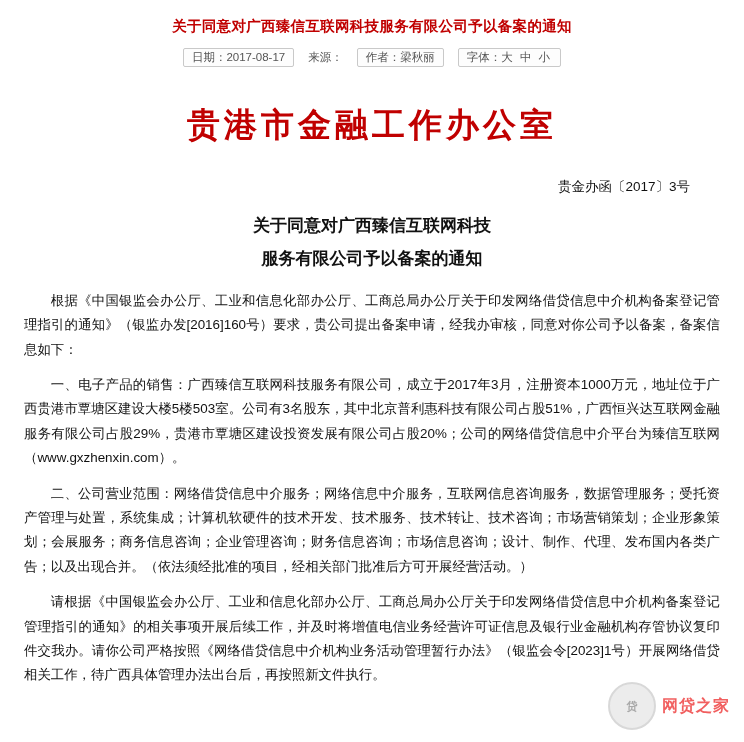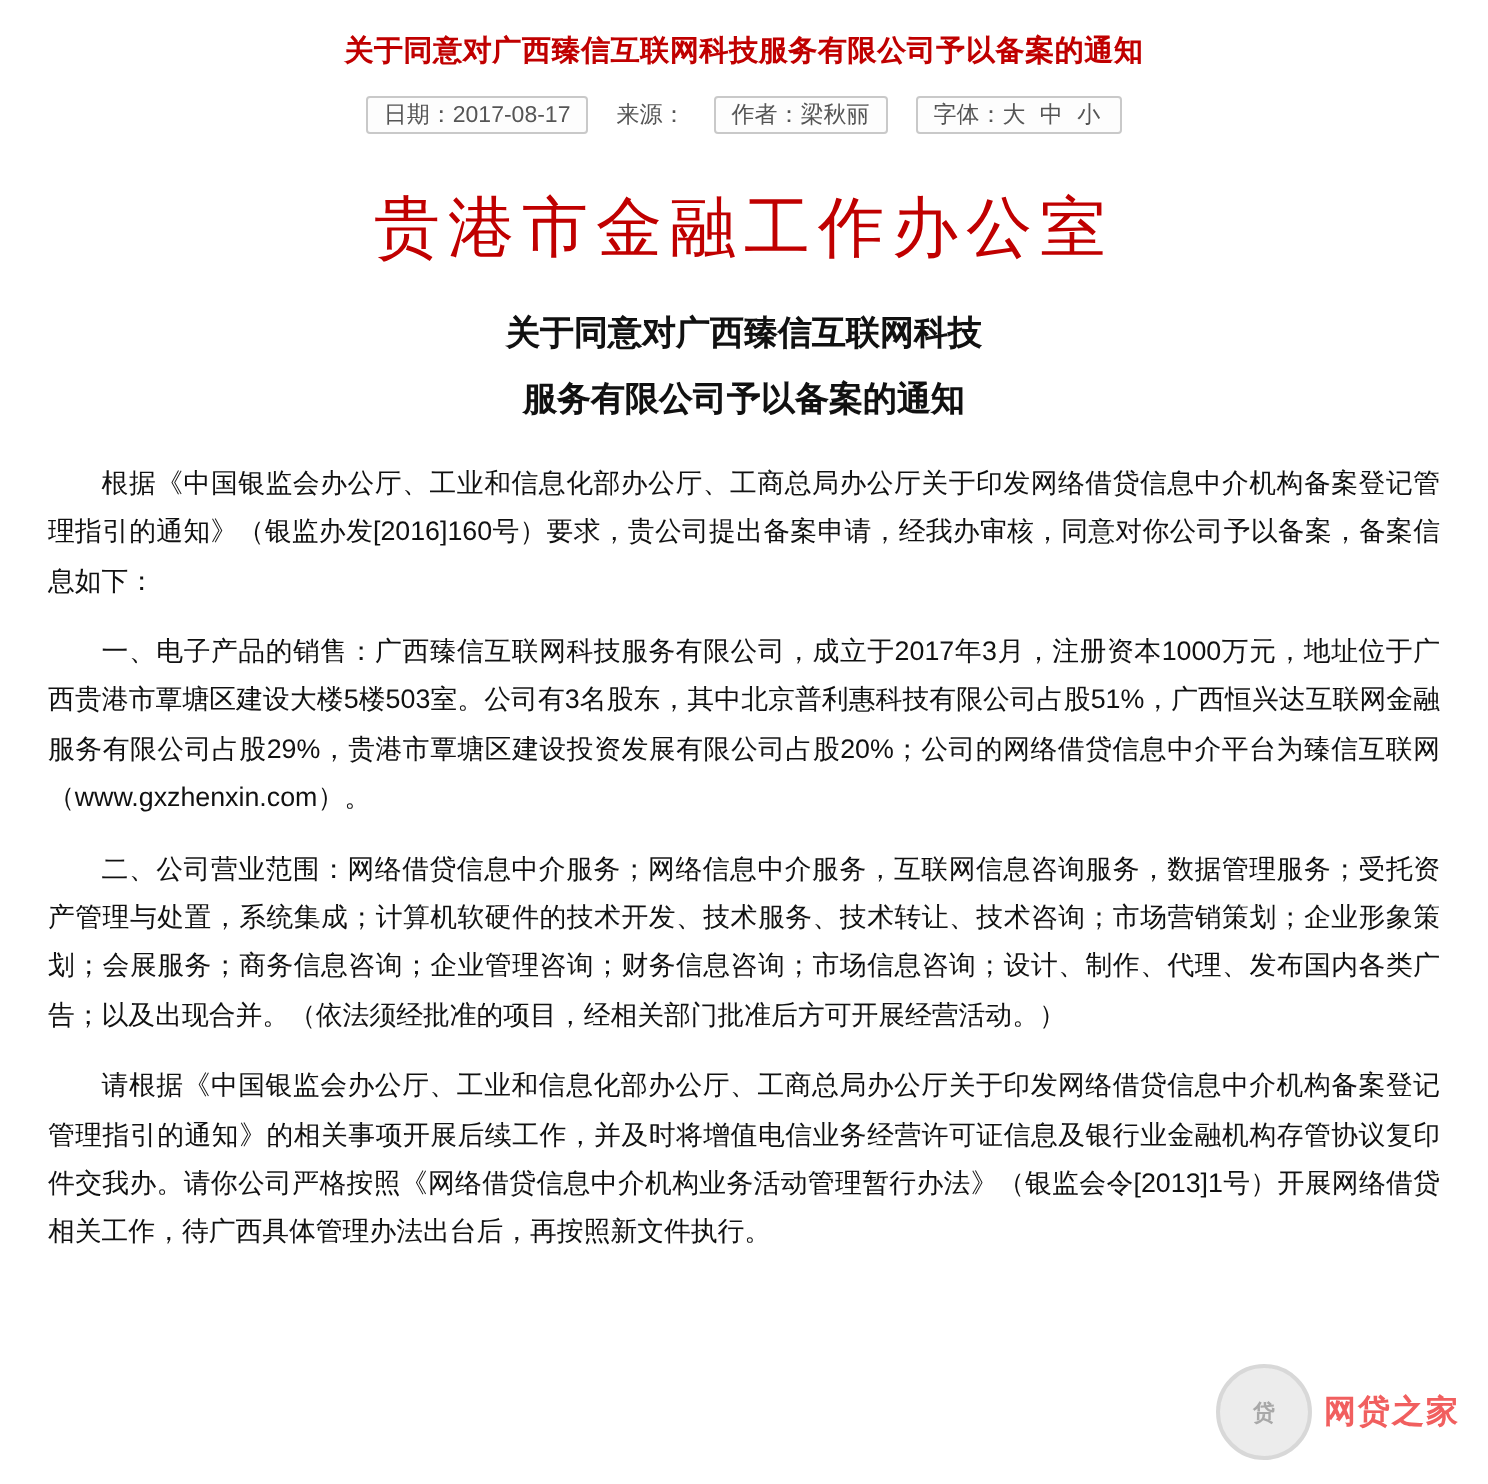--- a/index.html
+++ b/index.html
@@ -49,24 +49,24 @@
     background: #fdfdfd;
     white-space: nowrap;
   }
   .meta-plain {
     white-space: nowrap;
   }
   .meta-box .sizes { letter-spacing: 2px; }
   .org-title {
     text-align: center;
     color: #c00000;
-    font-weight: normal;
+    font-weight: bold;
     font-size: 33px;
     letter-spacing: 4px;
-    margin-top: 25px;
+    margin-top: 36px;
     font-family: "Liberation Serif", serif;
   }
   .doc-number {
     text-align: right;
     font-size: 13.5px;
     margin-top: 30px;
     padding-right: 36px;
     color: #111;
   }
   .subject {
@@ -142,31 +142,32 @@
     <span class="meta-box">
       <span>作者：</span><span>梁秋丽</span>
     </span>
     <span class="meta-box">
       <span>字体：</span><span class="sizes">大 中 小</span>
     </span>
   </div>
 
   <div class="org-title">贵港市金融工作办公室</div>
 
+  <div class="doc-number">贵金办函〔2017〕3号</div>
 
   <div class="subject">
     <div>关于同意对广西臻信互联网科技</div>
     <div>服务有限公司予以备案的通知</div>
   </div>
 
   <div class="body-text">
     <p>根据《中国银监会办公厅、工业和信息化部办公厅、工商总局办公厅关于印发网络借贷信息中介机构备案登记管理指引的通知》（银监办发[2016]160号）要求，贵公司提出备案申请，经我办审核，同意对你公司予以备案，备案信息如下：</p>
     <p>一、电子产品的销售：广西臻信互联网科技服务有限公司，成立于2017年3月，注册资本1000万元，地址位于广西贵港市覃塘区建设大楼5楼503室。公司有3名股东，其中北京普利惠科技有限公司占股51%，广西恒兴达互联网金融服务有限公司占股29%，贵港市覃塘区建设投资发展有限公司占股20%；公司的网络借贷信息中介平台为臻信互联网（www.gxzhenxin.com）。</p>
     <p>二、公司营业范围：网络借贷信息中介服务；网络信息中介服务，互联网信息咨询服务，数据管理服务；受托资产管理与处置，系统集成；计算机软硬件的技术开发、技术服务、技术转让、技术咨询；市场营销策划；企业形象策划；会展服务；商务信息咨询；企业管理咨询；财务信息咨询；市场信息咨询；设计、制作、代理、发布国内各类广告；以及出现合并。（依法须经批准的项目，经相关部门批准后方可开展经营活动。）</p>
-    <p>请根据《中国银监会办公厅、工业和信息化部办公厅、工商总局办公厅关于印发网络借贷信息中介机构备案登记管理指引的通知》的相关事项开展后续工作，并及时将增值电信业务经营许可证信息及银行业金融机构存管协议复印件交我办。请你公司严格按照《网络借贷信息中介机构业务活动管理暂行办法》（银监会令[2013]1号）开展网络借贷相关工作，待广西具体管理办法出台后，再按照新文件执行。</p>
+    <p>请根据《中国银监会办公厅、工业和信息化部办公厅、工商总局办公厅关于印发网络借贷信息中介机构备案登记管理指引的通知》的相关事项开展后续工作，并及时将增值电信业务经营许可证信息及银行业金融机构存管协议复印件交我办。请你公司严格按照《网络借贷信息中介机构业务活动管理暂行办法》（银监会令[2023]1号）开展网络借贷相关工作，待广西具体管理办法出台后，再按照新文件执行。</p>
   </div>
 
   <div class="watermark">
     <div class="wm-circle">贷</div>
     <div>
       <div class="wm-text">网贷之家</div>
       <div class="wm-sub"></div>
     </div>
   </div>
 

